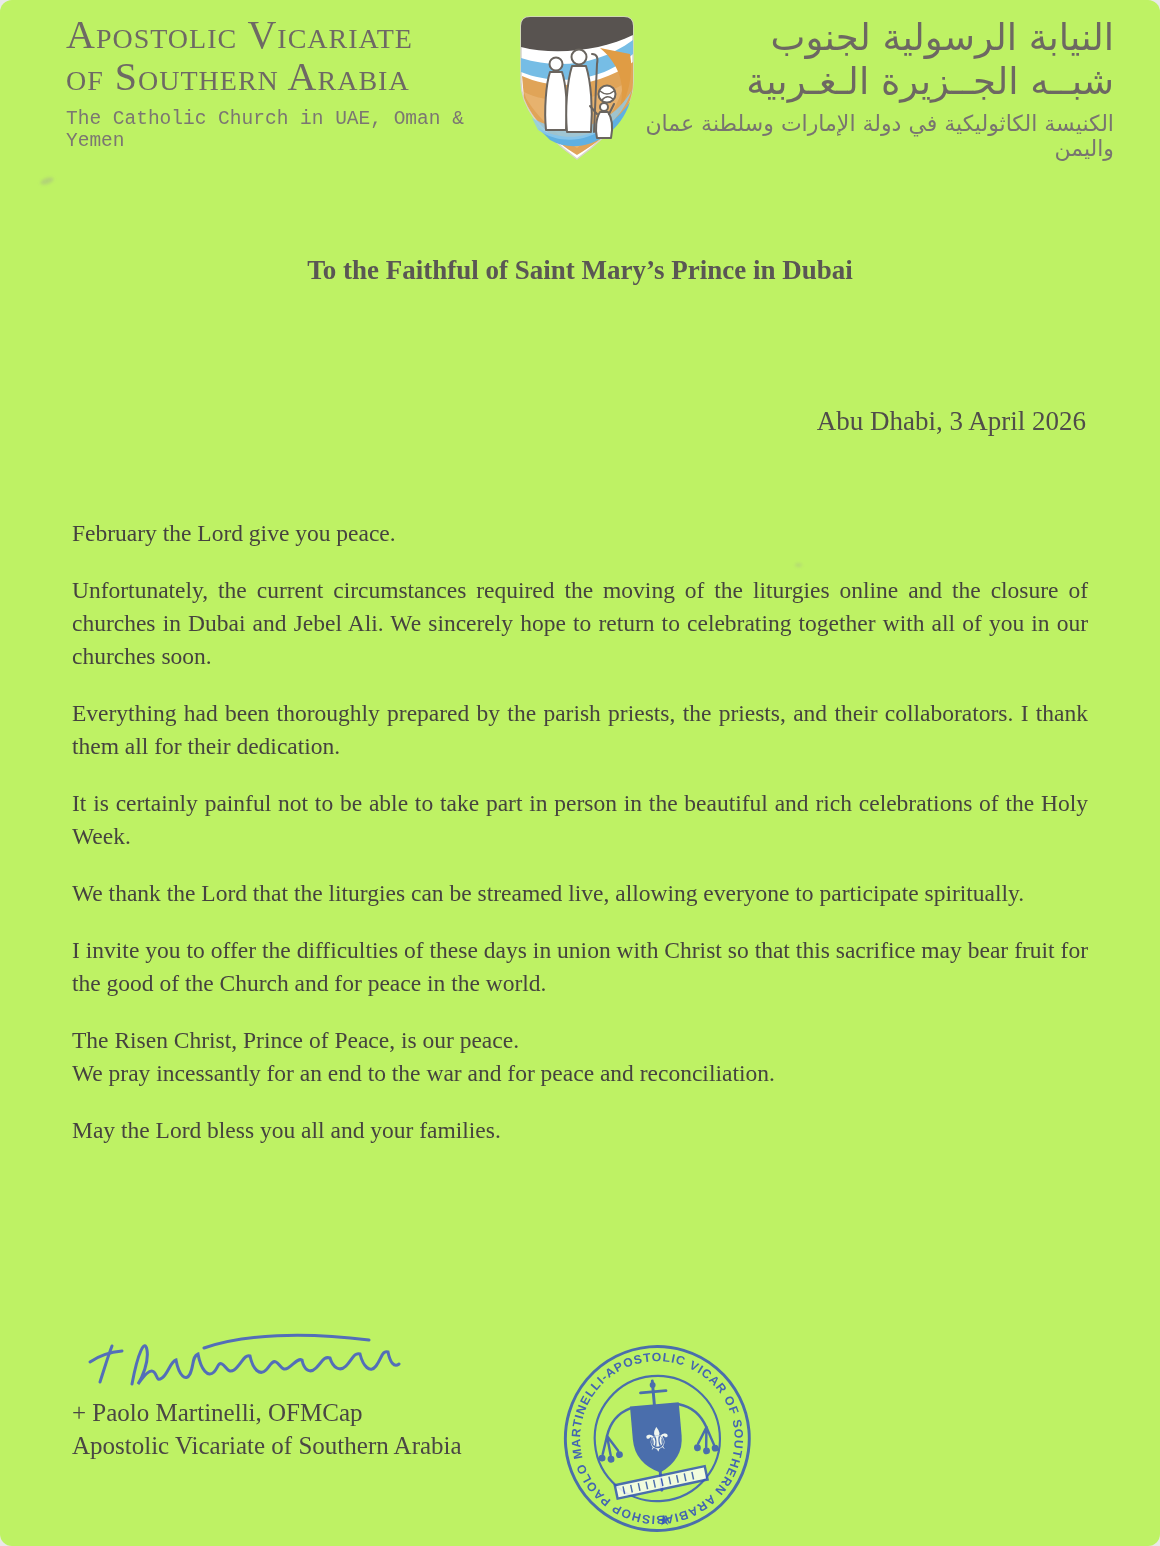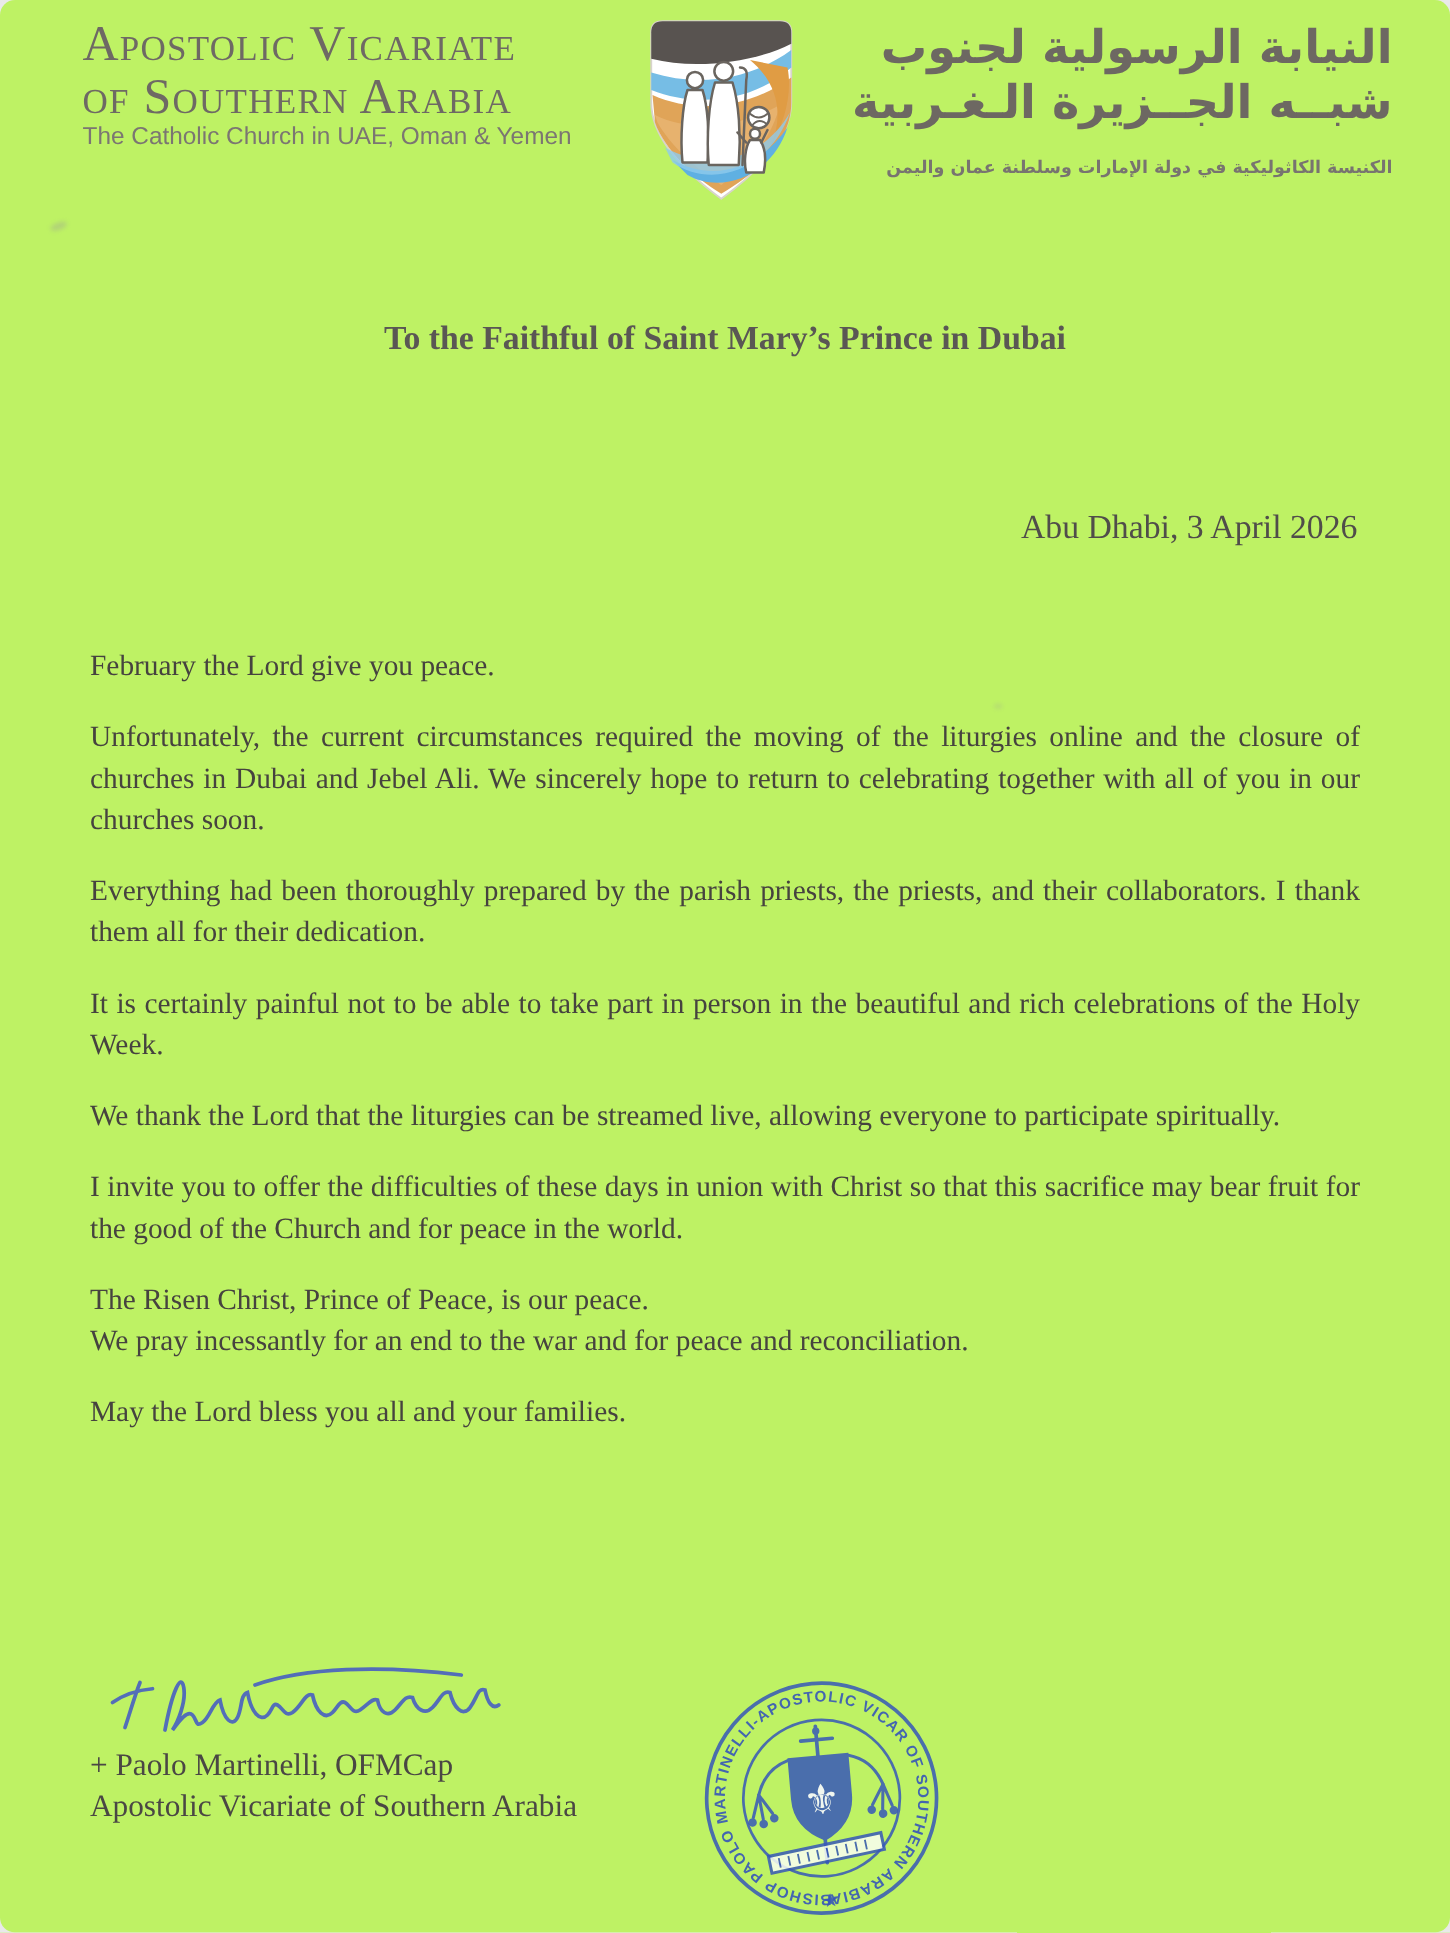--- a/index.html
+++ b/index.html
@@ -23,37 +23,36 @@
   .lh-left { width:408px; flex:0 0 auto; }
   .org-name {
     font-family:"Liberation Serif", serif;
     font-variant:small-caps;
     font-weight:400;
     font-size:40px; line-height:1.05;
     letter-spacing:1px;
     color:#6e6964;
   }
   .org-tagline {
-    margin-top:0;
-    font-family:Liberation Sans, sans-serif;
+    margin-top:10px;
+    font-family:Liberation Mono, monospace;
     font-size:19.5px;
     color:#7b7672;
   }
   .lh-logo { flex:0 0 auto; margin-left:38px; margin-top:0; }
   .lh-right {
     flex:1 1 auto;
     text-align:right;
     direction:rtl;
     color:#6d6862;
     font-family:"DejaVu Sans", sans-serif;
     padding-top:2px;
-    font-weight:bold;
   }
   .arabic-big { font-size:37px; line-height:1.18; letter-spacing:0; }
-  .arabic-small { font-size:14px; margin-top:23px; color:#787470; }
+  .arabic-small { font-size:22px; margin-top:8px; color:#787470; }
 
   
   .title-block {
     position:absolute; top:254px; left:0; right:0;
     text-align:center;
     font-weight:700;
     font-size:27px; line-height:1.2;
     color:#5a5754;
   }
   .date-line {

